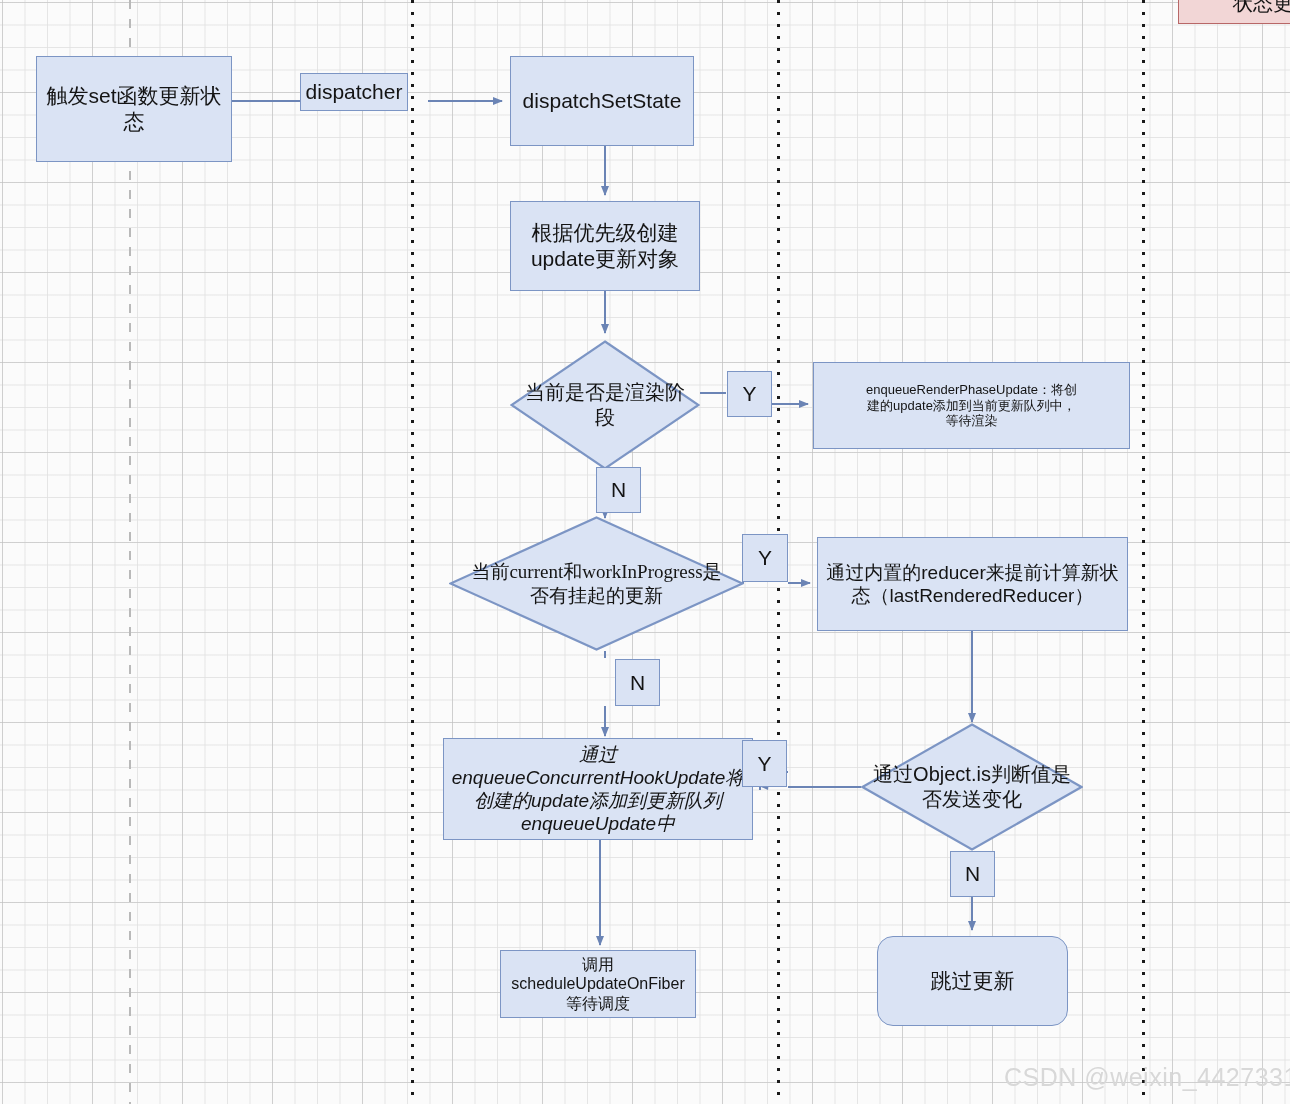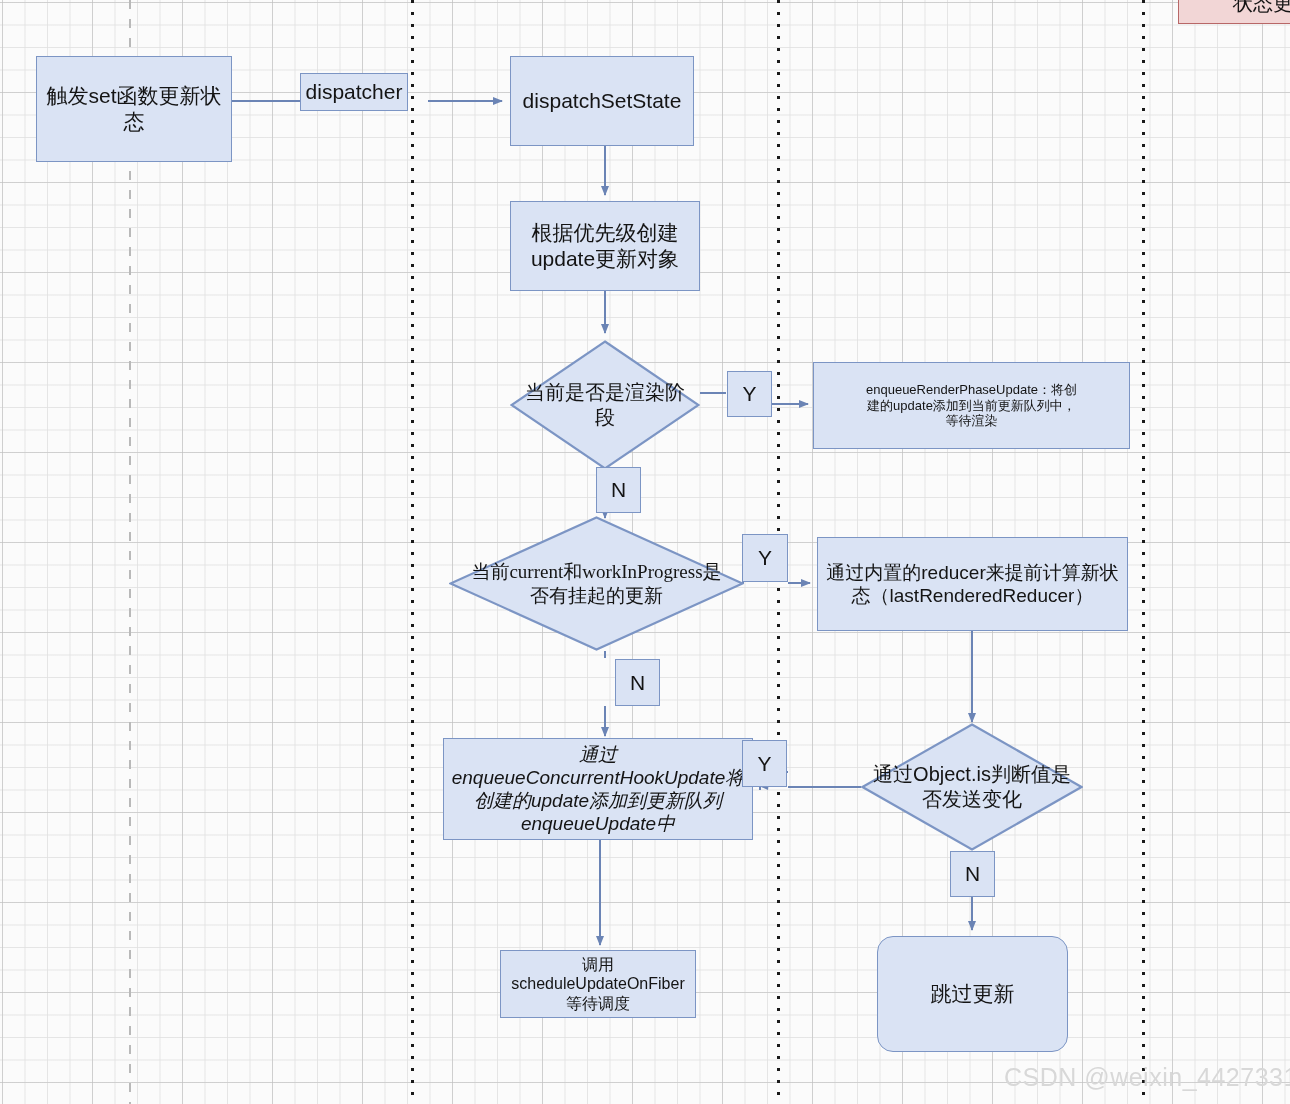--- a/index.html
+++ b/index.html
@@ -274,21 +274,21 @@
   <div class="marker" style="left:950px; top:851px; width:45px; height:46px;">
     <span>N</span>
   </div>
 
   <div class="node rect" style="left:500px; top:950px; width:196px; height:68px; font-size:16px;">
     <span class="node-text">调用
 scheduleUpdateOnFiber
 等待调度</span>
   </div>
 
-  <div class="node rect-rounded" style="left:877px; top:936px; width:191px; height:116px; font-size:21px;">
+  <div class="node rect-rounded" style="left:877px; top:936px; width:191px; height:90px; font-size:21px;">
     <span class="node-text">跳过更新</span>
   </div>
 
   <div class="node rect-pink" style="left:1178px; top:-18px; width:170px; height:42px; font-size:20px; justify-content:center;">
     <span class="node-text">状态更</span>
   </div>
 
   <div class="watermark" style="left:1004px; top:1063px;">
     <span>CSDN @weixin_44273311</span>
   </div>

